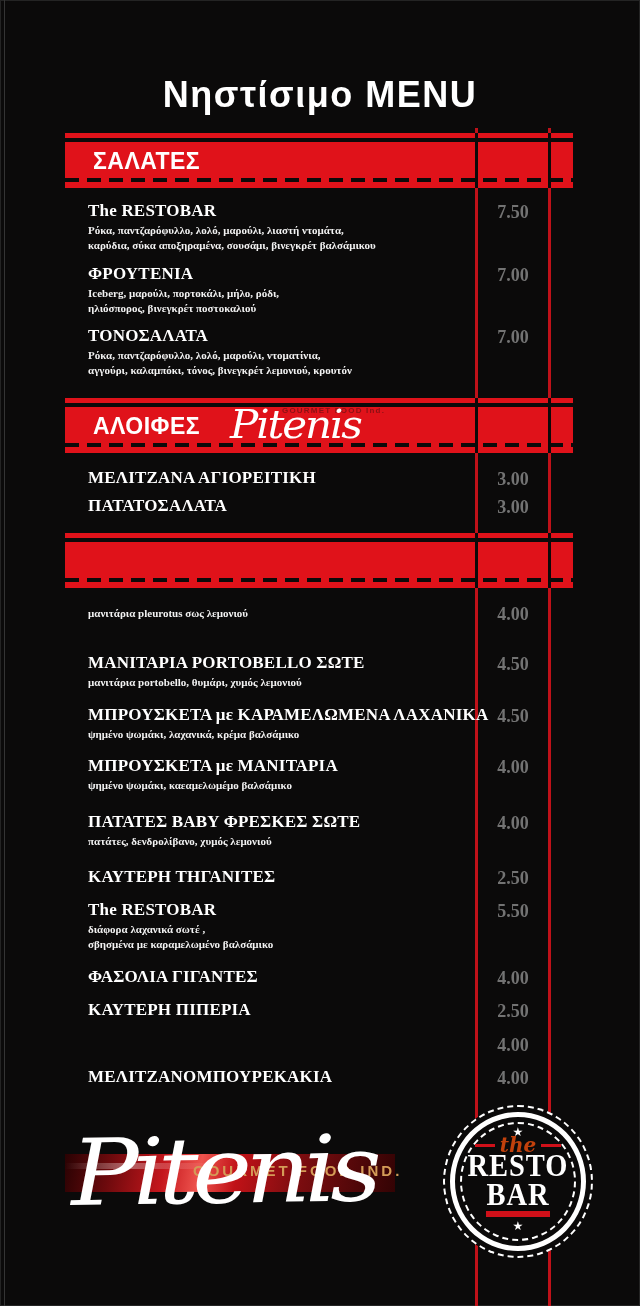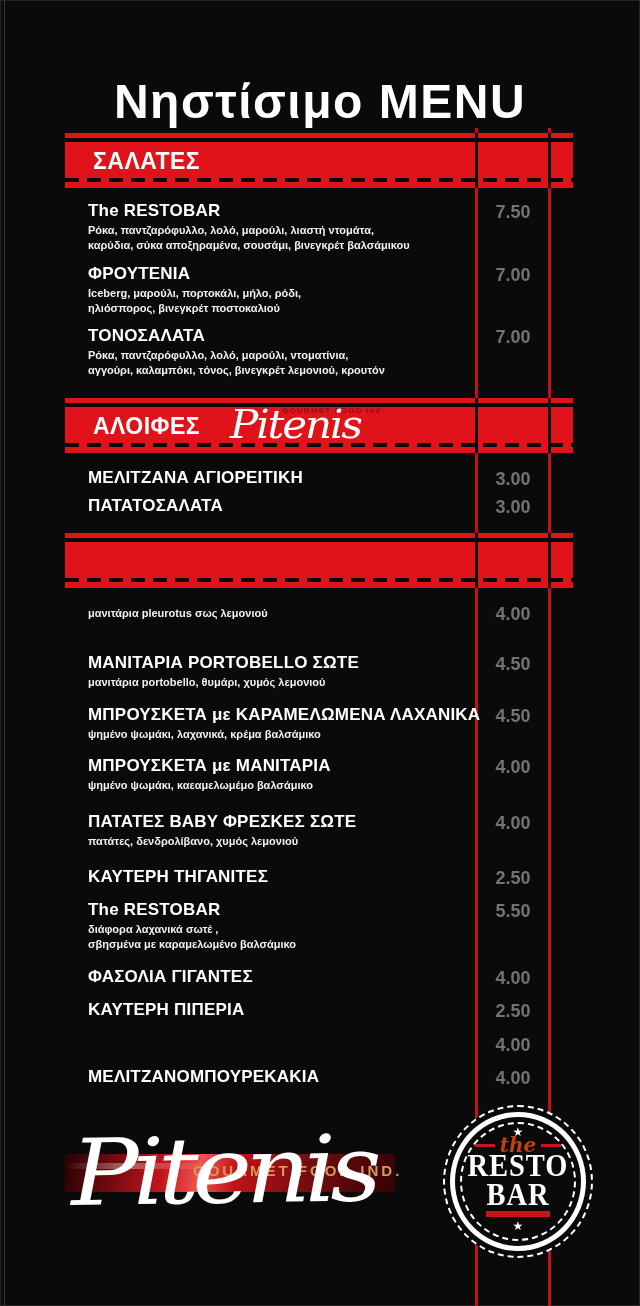--- a/index.html
+++ b/index.html
@@ -15,21 +15,21 @@
 
   
   .vline{position:absolute;top:128px;bottom:0;width:3px;background:#bf1119;z-index:1;}
   .vline-1{left:475px;}
   .vline-2{left:548px;}
 
   
   .title{
     position:absolute;top:74px;left:0;width:640px;
     text-align:center;color:#fff;
-    font-size:48px;font-weight:bold;letter-spacing:1.5px;
+    font-size:36px;font-weight:bold;letter-spacing:1.5px;
     z-index:2;
   }
 
   
   .banner{
     position:absolute;left:65px;width:508px;height:55px;
     background:#e0121a;z-index:2;
   }
   .banner-topline{position:absolute;top:5px;left:0;right:0;height:4px;background:#0b0a0a;}
   .banner-dash{
@@ -51,21 +51,21 @@
     font-size:8px;font-weight:bold;letter-spacing:1.2px;color:#8a1114;
     white-space:nowrap;
   }
   .pitenis-script{
     color:#fff;font-family:"DejaVu Serif", serif;font-style:italic;
     white-space:nowrap;line-height:1;
   }
   .script-sm{position:absolute;left:0;top:10px;font-size:40px;letter-spacing:-2px;transform:scaleX(1.05);transform-origin:left top;}
 
   
-  .item{position:absolute;left:0;width:640px;z-index:2;}
+  .item{position:absolute;left:0;width:640px;z-index:2;font-family:Liberation Serif, serif;}
   .item-name{
     margin-left:88px;color:#fff;
     font-size:17px;font-weight:bold;line-height:19px;letter-spacing:0.2px;
     white-space:nowrap;
   }
   .item-desc{
     margin-left:88px;color:#f2f2f2;
     font-size:11px;font-weight:bold;line-height:15px;
     white-space:pre-line;margin-top:3px;
   }

